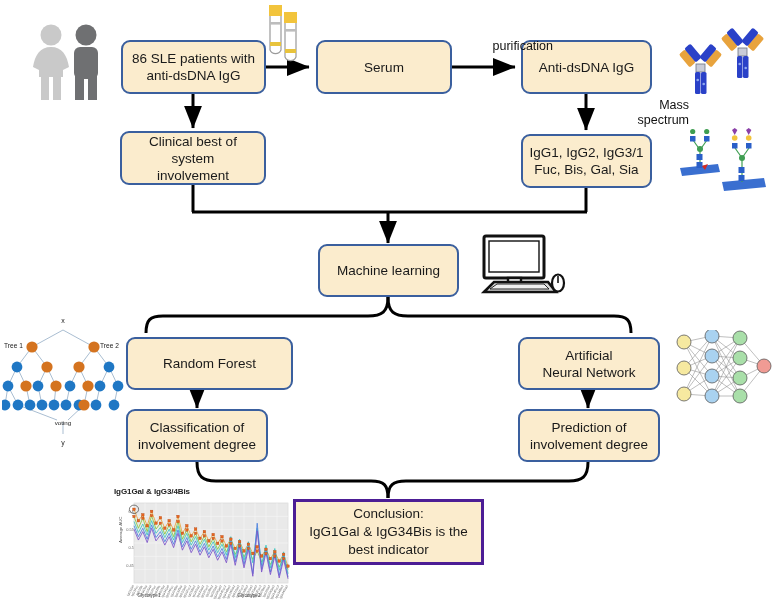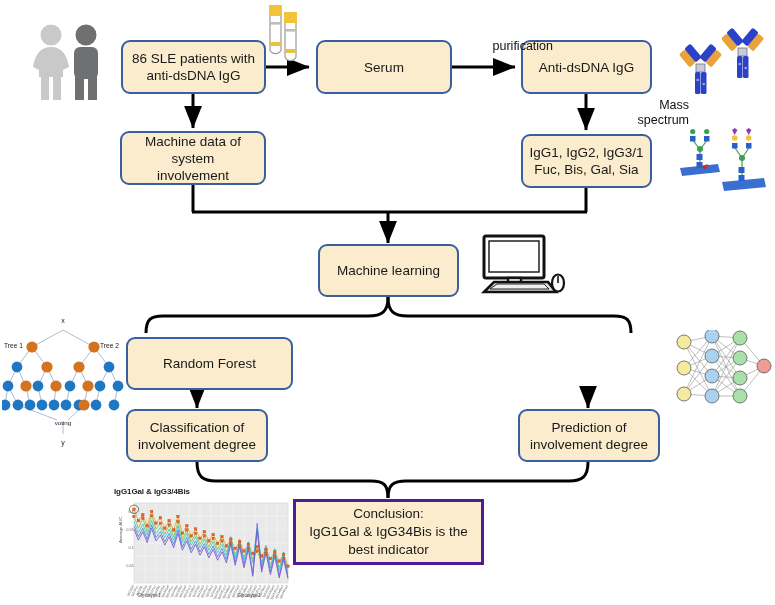--- a/index.html
+++ b/index.html
@@ -513,37 +513,41 @@
 
   <div class="node" style="left:316px; top:40px; width:136px; height:54px;">
     <span style="white-space:pre-line;">Serum</span>
   </div>
 
   <div class="node" style="left:521px; top:40px; width:131px; height:54px;">
     <span style="white-space:pre-line;">Anti-dsDNA IgG</span>
   </div>
 
   <div class="node" style="left:120px; top:131px; width:146px; height:54px;">
-    <span style="white-space:pre-line;">Machine data of system
+    <span style="white-space:pre-line;">Clinical best of system
 involvement</span>
   </div>
 
   <div class="node" style="left:521px; top:134px; width:131px; height:54px;">
     <span style="white-space:pre-line;">IgG1, IgG2, IgG3/1
 Fuc, Bis, Gal, Sia</span>
   </div>
 
   <div class="node" style="left:318px; top:244px; width:141px; height:53px;">
     <span style="white-space:pre-line;">Machine learning</span>
   </div>
 
   <div class="node" style="left:126px; top:337px; width:167px; height:53px;">
     <span style="white-space:pre-line;">Random Forest</span>
   </div>
 
+  <div class="node" style="left:518px; top:337px; width:142px; height:53px;">
+    <span style="white-space:pre-line;">Artificial
+Neural Network</span>
+  </div>
 
   <div class="node" style="left:126px; top:409px; width:142px; height:53px;">
     <span style="white-space:pre-line;">Classification of
 involvement degree</span>
   </div>
 
   <div class="node" style="left:518px; top:409px; width:142px; height:53px;">
     <span style="white-space:pre-line;">Prediction of
 involvement degree</span>
   </div>

